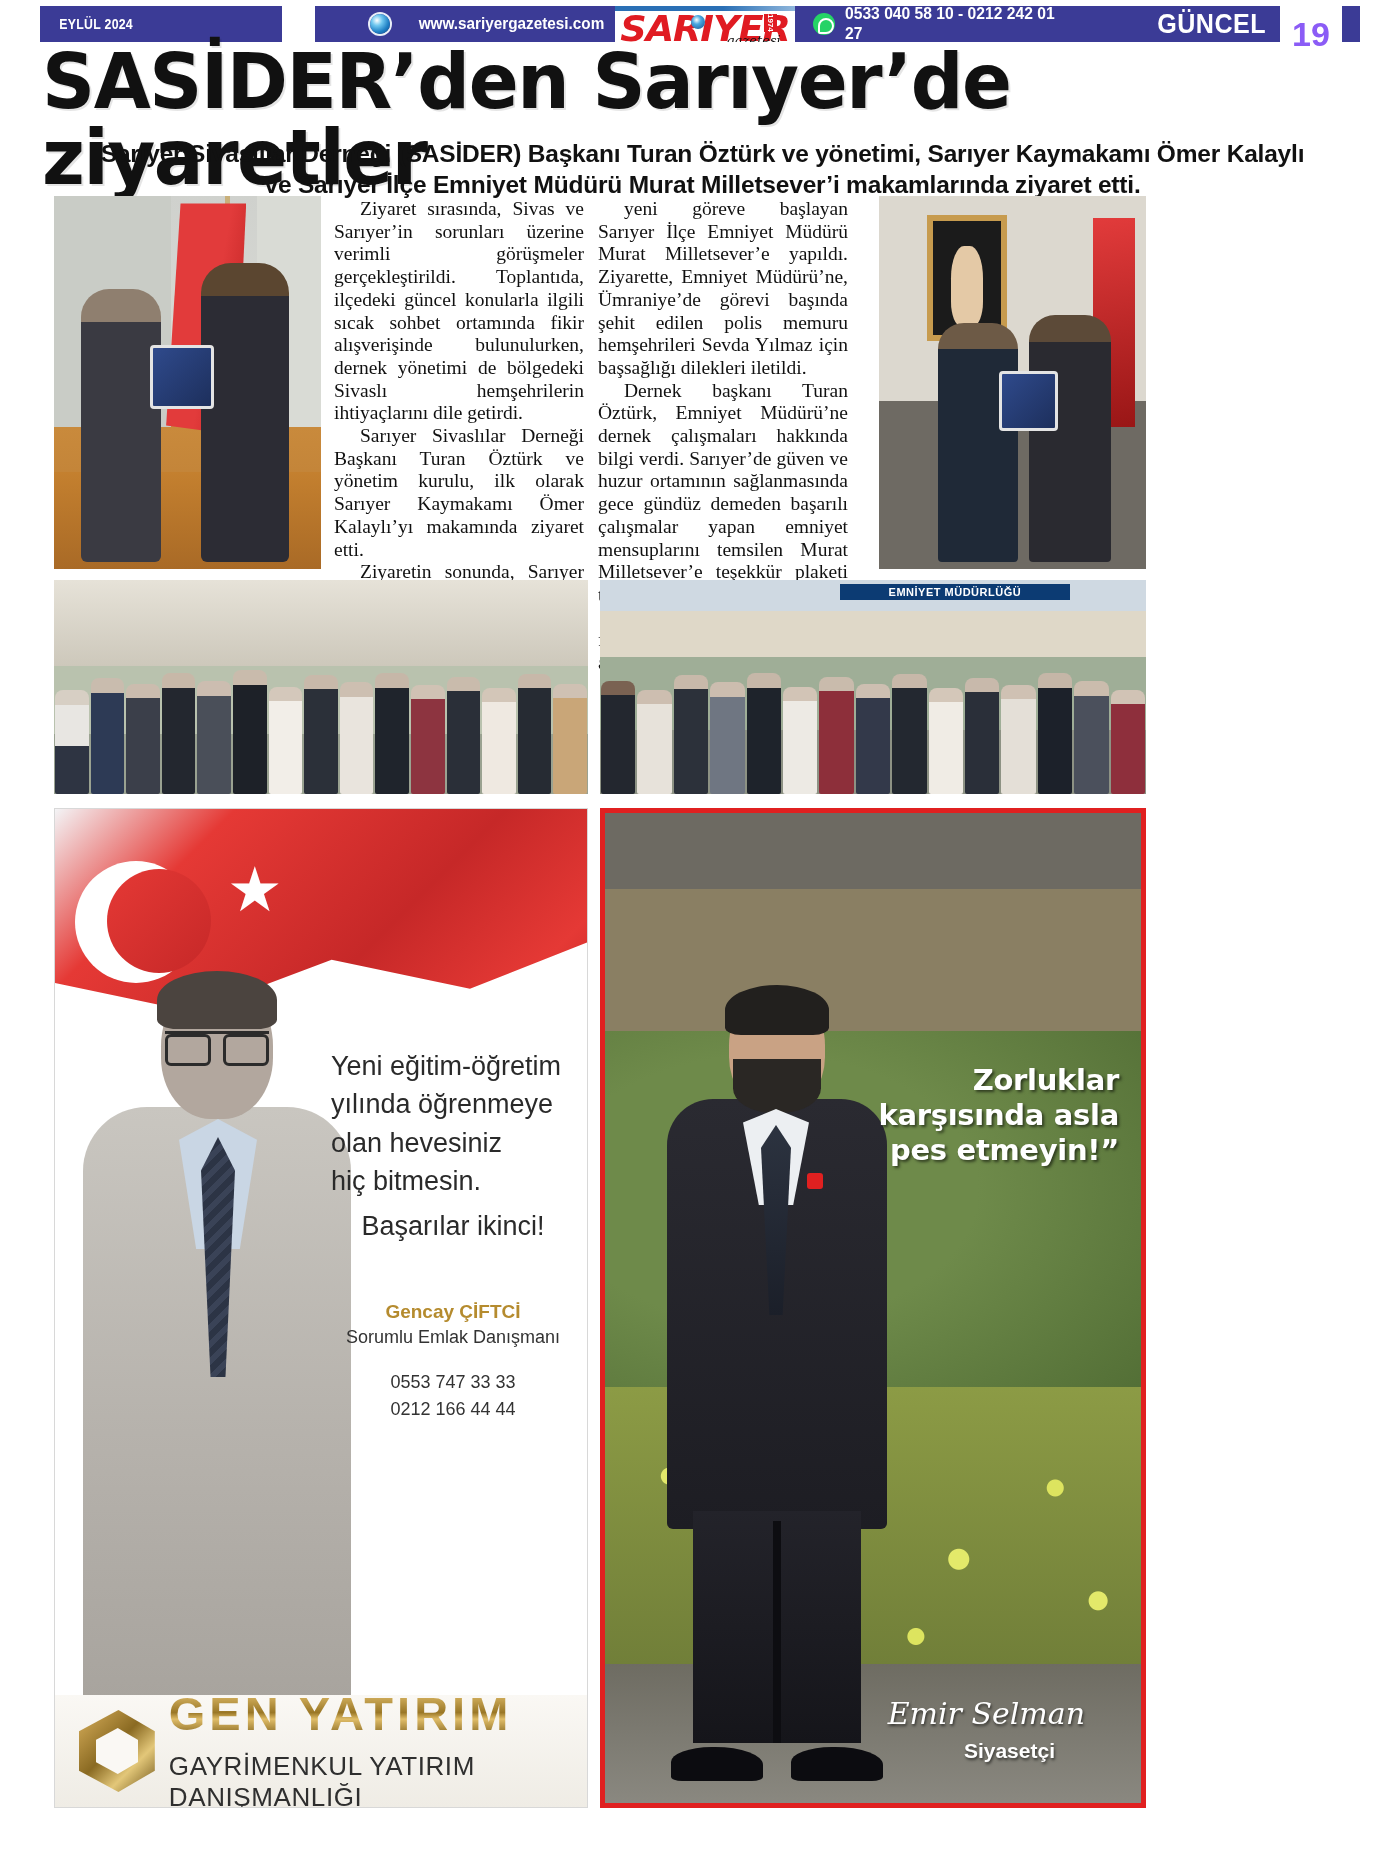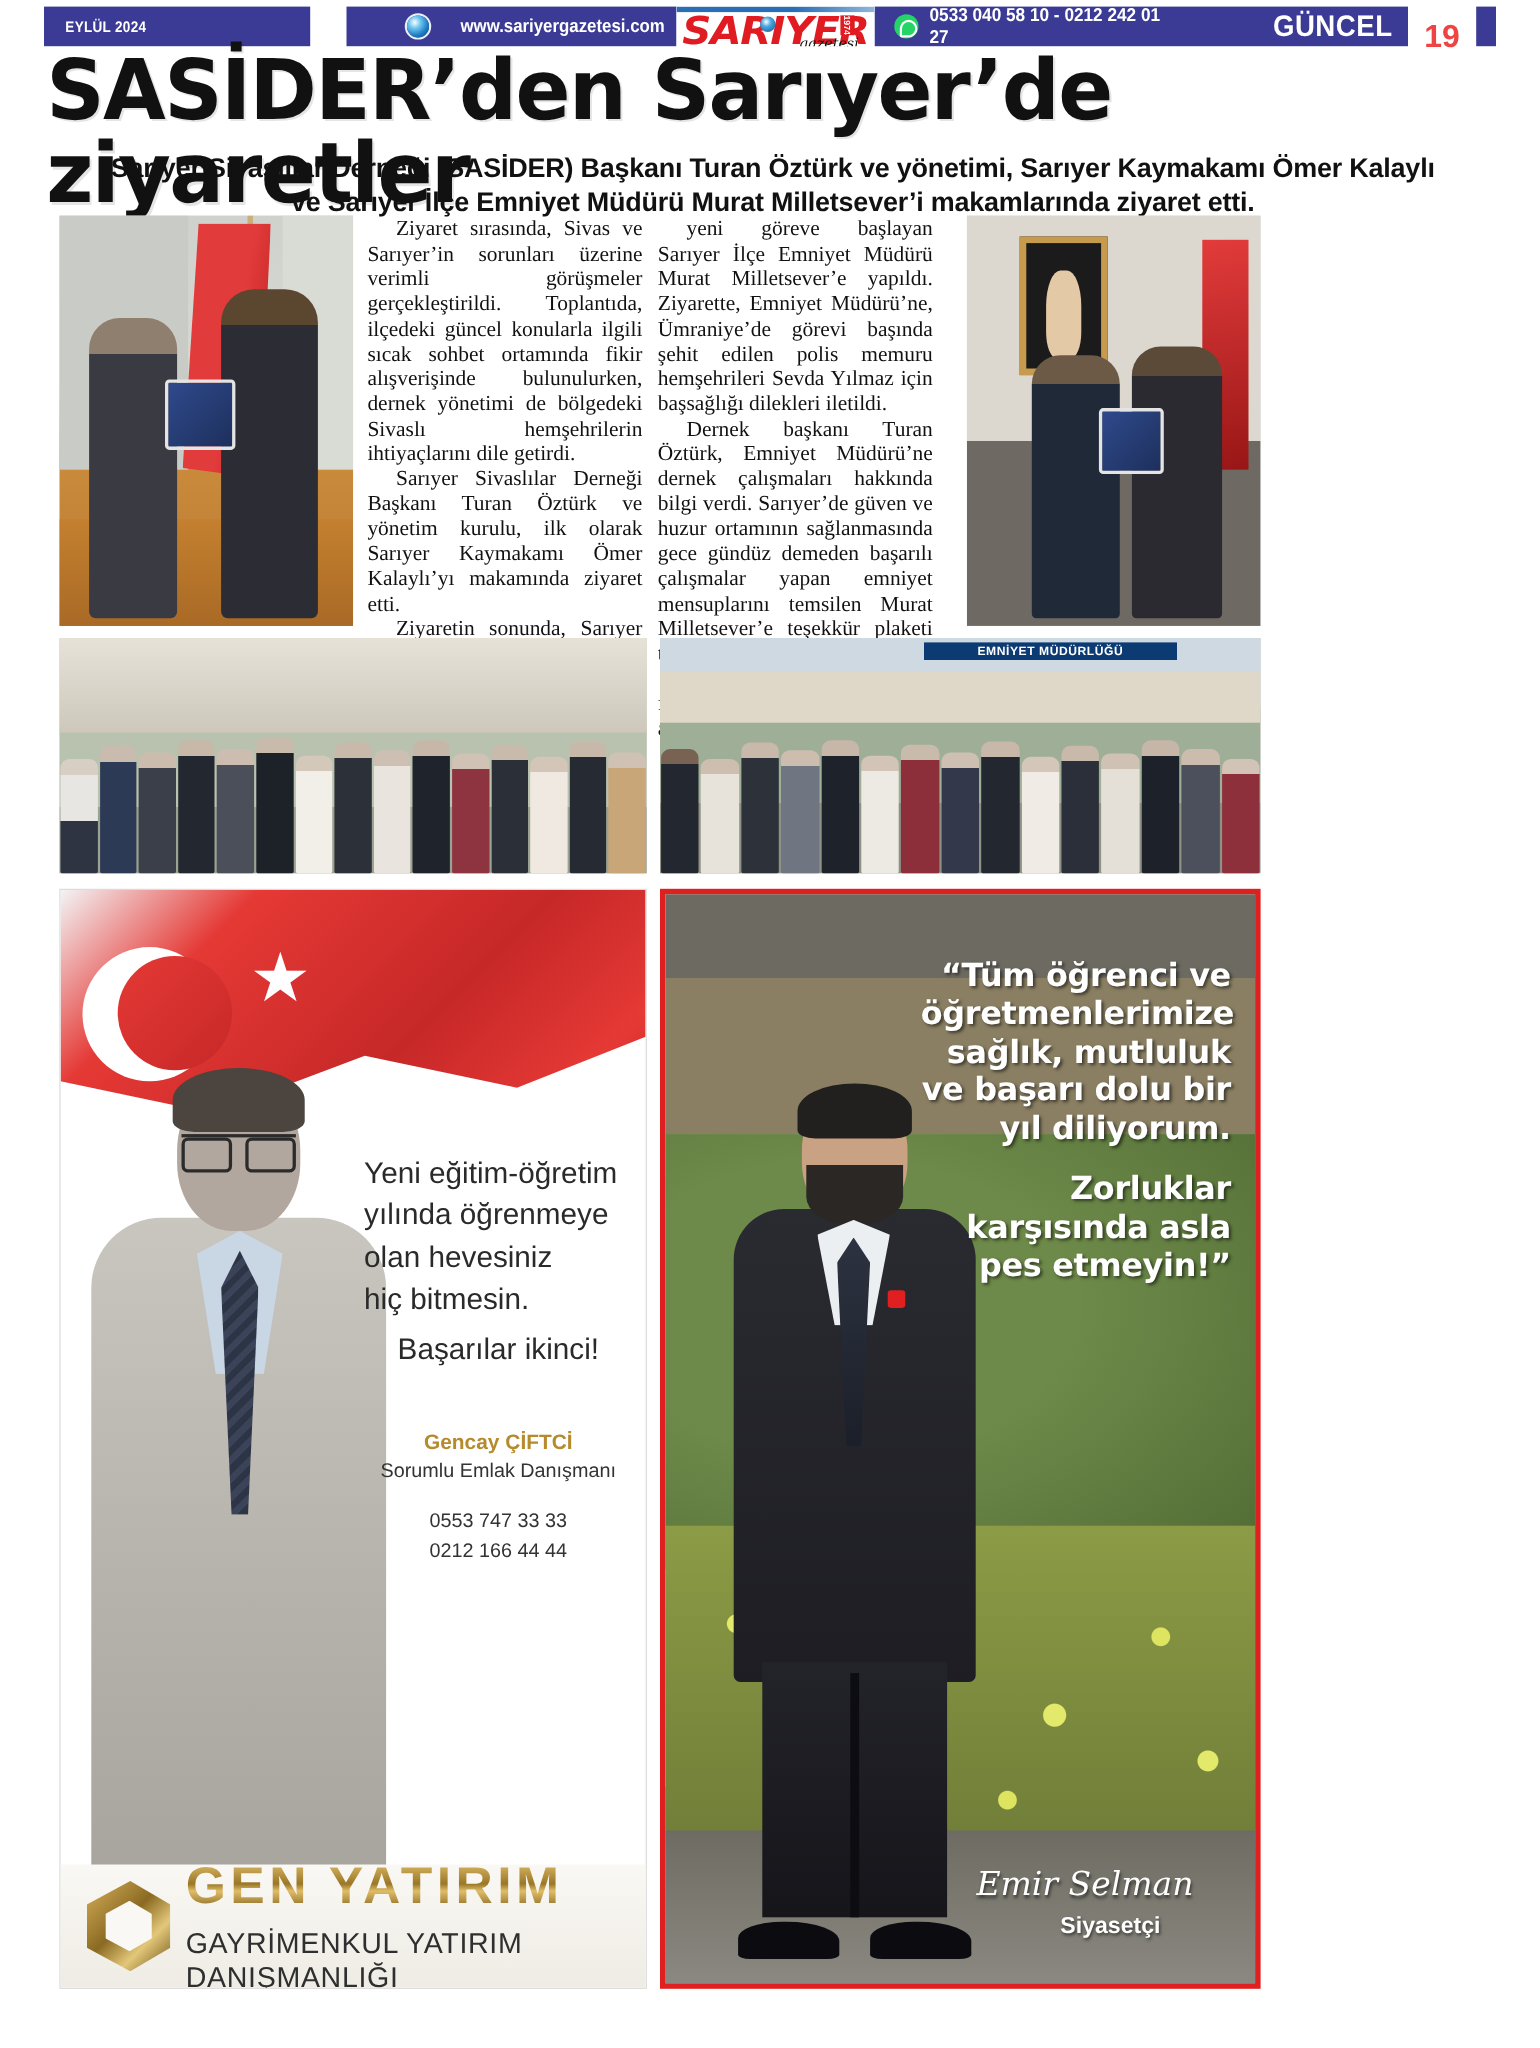--- a/index.html
+++ b/index.html
@@ -147,22 +147,22 @@
     letter-spacing: .5px;
     transform: scaleX(.93);
     transform-origin: right center;
   }
   .tb-page {
     flex: 0 0 62px;
     background: #ffffff;
     justify-content: center;
   }
   .tb-page .lbl {
-    color: #ef4444;
-    font-size: 29px;
+    color: #8b5cf6;
+    font-size: 34px;
     font-weight: 800;
     margin-top: 20px;
   }
   .tb-tail { flex: 0 0 18px; }
 
   
   .headline {
     position: absolute;
     left: 42px; top: 44px;
     width: 1320px;
@@ -732,17 +732,16 @@
     <div class="shoeL"></div>
     <div class="shoeR"></div>
     <div class="head"></div>
     <div class="hair"></div>
     <div class="beard"></div>
     <div class="shirt"></div>
     <div class="tie"></div>
     <div class="pin"></div>
   </div>
 
-  <div class="quote">“Tüm öğrenci ve öğretmenlerimize sağlık, mutluluk ve başarı dolu bir yıl diliyorum.</div>
   <div class="quote2">Zorluklar karşısında asla pes etmeyin!”</div>
   <div class="signature">Emir Selman</div>
   <div class="sigrole">Siyasetçi</div>
 </div>
 
 </body></html>

